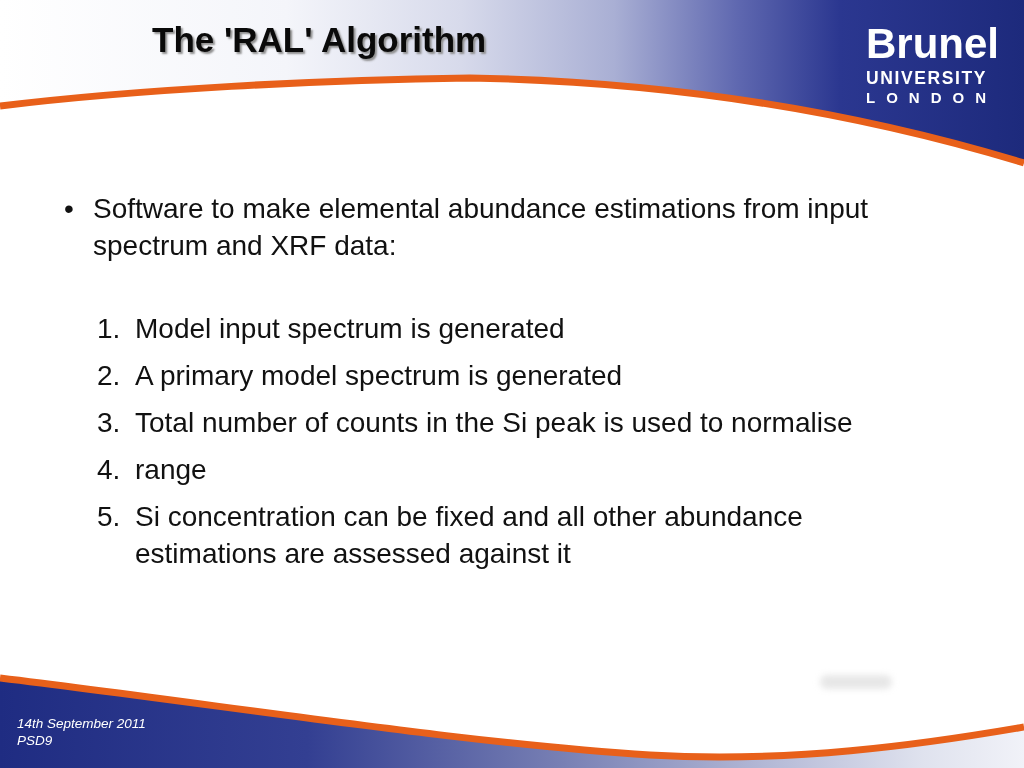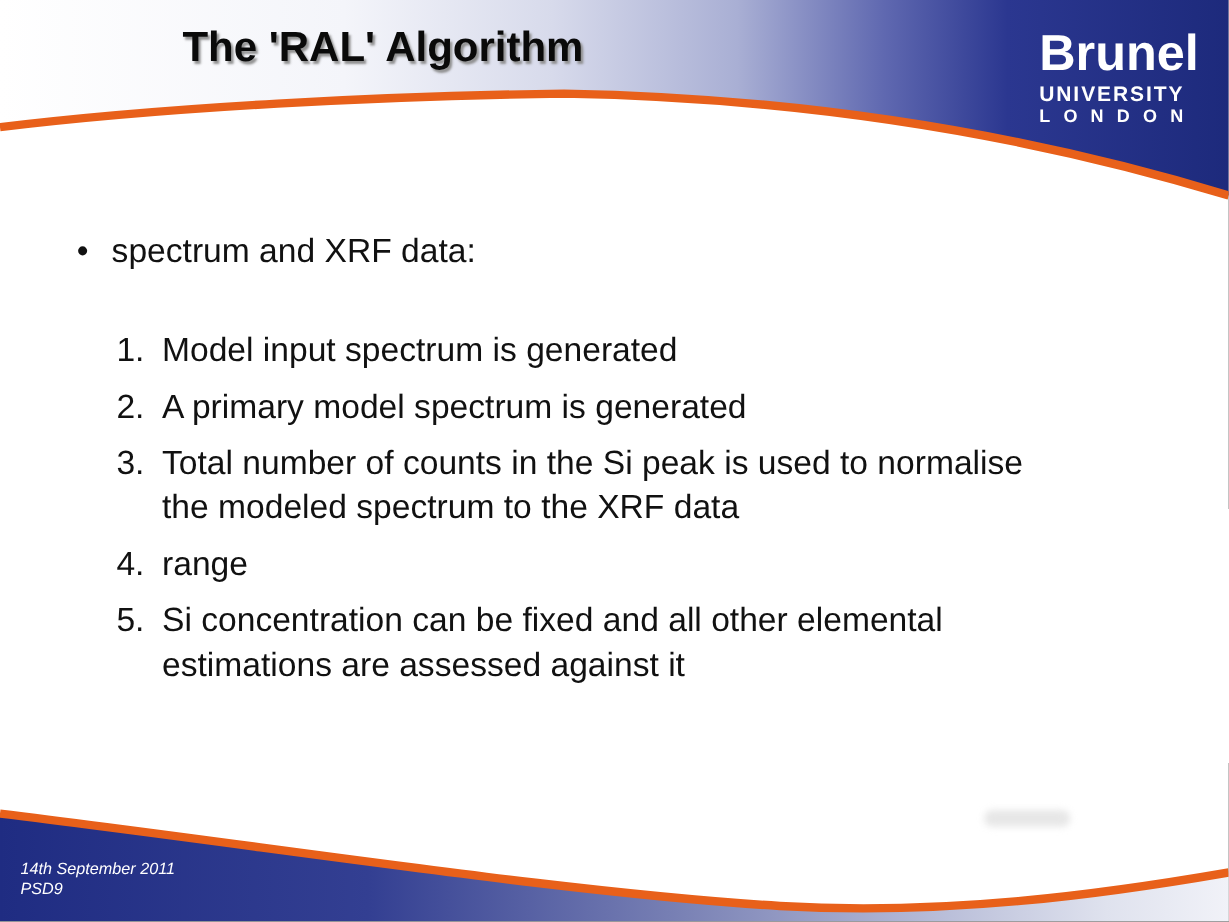--- a/index.html
+++ b/index.html
@@ -135,20 +135,21 @@
     <div class="brand">Brunel</div>
     <div class="university">UNIVERSITY</div>
     <div class="london">LONDON</div>
   </div>
 
   <div class="content">
 
     <div class="bullet-item">
       <div class="bullet-glyph">•</div>
       <div class="bullet-text">
+        <div class="line">Software to make elemental abundance estimations from input</div>
         <div class="line">spectrum and XRF data:</div>
       </div>
     </div>
 
     <div class="num-list">
 
       <div class="num-item">
         <div class="num-label">1.</div>
         <div class="num-lines">
           <div class="line">Model input spectrum is generated</div>
@@ -159,35 +160,34 @@
         <div class="num-label">2.</div>
         <div class="num-lines">
           <div class="line">A primary model spectrum is generated</div>
         </div>
       </div>
 
       <div class="num-item">
         <div class="num-label">3.</div>
         <div class="num-lines">
           <div class="line">Total number of counts in the Si peak is used to normalise</div>
-          <div class="line">the modeled spectrum to the XRF data</div>
         </div>
       </div>
 
       <div class="num-item">
         <div class="num-label">4.</div>
         <div class="num-lines">
           <div class="line">range</div>
         </div>
       </div>
 
       <div class="num-item">
         <div class="num-label">5.</div>
         <div class="num-lines">
-          <div class="line">Si concentration can be fixed and all other elemental</div>
+          <div class="line">Si concentration can be fixed and all other abundance</div>
           <div class="line">estimations are assessed against it</div>
         </div>
       </div>
 
     </div>
   </div>
 
   <div class="footer">
     <div>14th September 2011</div>
     <div>PSD9</div>

